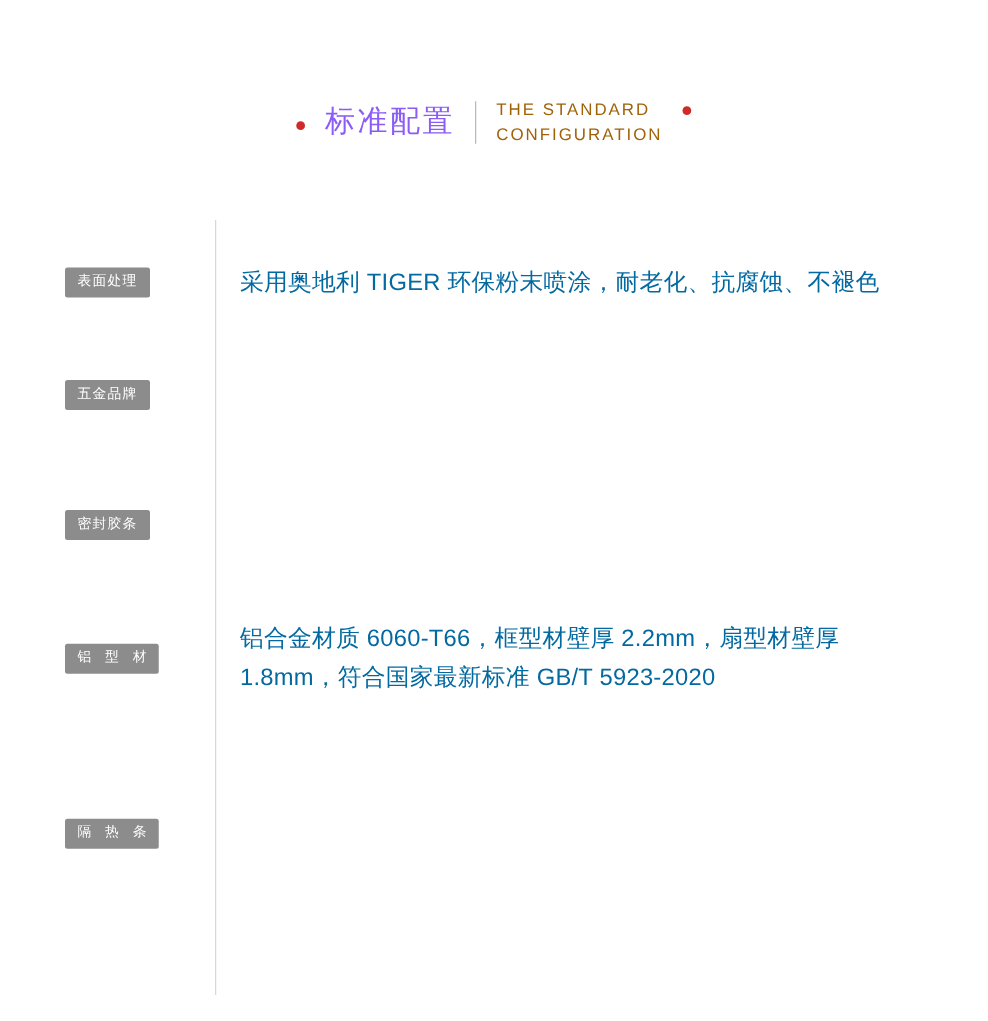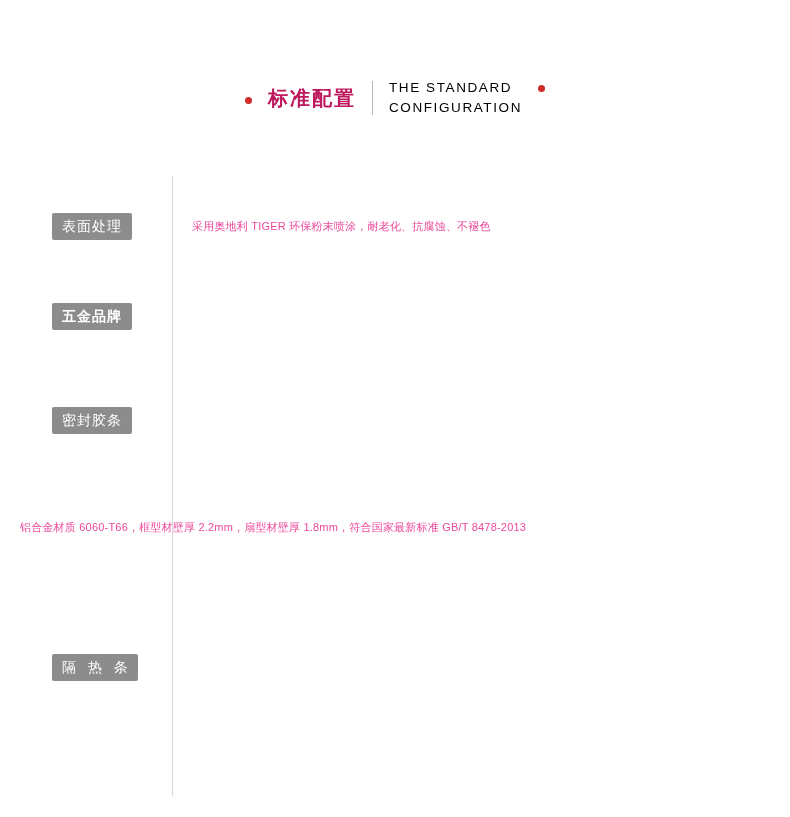--- a/index.html
+++ b/index.html
@@ -36,36 +36,36 @@
     width: 7px;
     height: 7px;
     border-radius: 50%;
     background: #cf2b2b;
     display: inline-block;
   }
   .dot-left { margin-right: 16px; margin-top: 6px; }
   .dot-right { margin-left: 16px; margin-bottom: 18px; }
 
   .header-cn {
-    font-size: 20px;
-    font-weight: bold;
+    font-size: 24px;
+    font-weight: normal;
     letter-spacing: 2px;
-    color: #be185d;
+    color: #8b5cf6;
     line-height: 1;
   }
   .header-divider {
     width: 1px;
     height: 34px;
     background: #b9b9b9;
     margin: 0 16px;
   }
   .header-en {
     font-size: 13.5px;
     letter-spacing: 1.6px;
-    color: #000000;
+    color: #a16207;
     line-height: 1.45;
     text-align: left;
   }
 
   
   .v-rule {
     position: absolute;
     left: 172px;
     top: 176px;
     width: 1px;
@@ -90,46 +90,46 @@
     width: 172px;
     flex: 0 0 172px;
     display: flex;
     justify-content: flex-start;
     padding-left: 52px;
     box-sizing: border-box;
   }
   .tag {
     background: #8c8c8c;
     color: #ffffff;
-    font-size: 14px;
+    font-size: 11px;
     letter-spacing: 1px;
     padding: 6px 10px 7px 10px;
     border-radius: 2px;
     white-space: nowrap;
     line-height: 1;
   }
   .tag.wide-space { letter-spacing: 4px; padding-right: 6px; }
 
   .text-cell {
     flex: 1 1 auto;
     padding-left: 20px;
     padding-right: 40px;
     box-sizing: border-box;
   }
   .text-cell p {
     margin: 0;
-    font-size: 11px;
+    font-size: 19px;
     line-height: 31px;
-    color: #ec4899;
+    color: #0369a1;
     letter-spacing: 0.2px;
   }
 
   
   .row-1 { height: 76px; }
-  .row-2 { height: 104px; font-weight: bold; }
+  .row-2 { height: 104px; }
   .row-3 { height: 104px; }
   .row-4 { height: 110px; }
   .row-5 { height: 170px; }
 </style>
 </head>
 <body>
 
 <div class="page">
 
   <div class="header">
@@ -162,22 +162,25 @@
       </div>
     </div>
 
     <div class="row row-3">
       <div class="tag-cell">
         <span class="tag">密封胶条</span>
       </div>
     </div>
 
     <div class="row row-4">
+      <div class="tag-cell">
+        <span class="tag wide-space">铝 型 材</span>
+      </div>
       <div class="text-cell">
-        <p>铝合金材质 6060-T66，框型材壁厚 2.2mm，扇型材壁厚 1.8mm，符合国家最新标准 GB/T 8478-2013</p>
+        <p>铝合金材质 6060-T66，框型材壁厚 2.2mm，扇型材壁厚 1.8mm，符合国家最新标准 GB/T 5923-2020</p>
       </div>
     </div>
 
     <div class="row row-5">
       <div class="tag-cell">
         <span class="tag wide-space">隔 热 条</span>
       </div>
     </div>
 
   </div>

